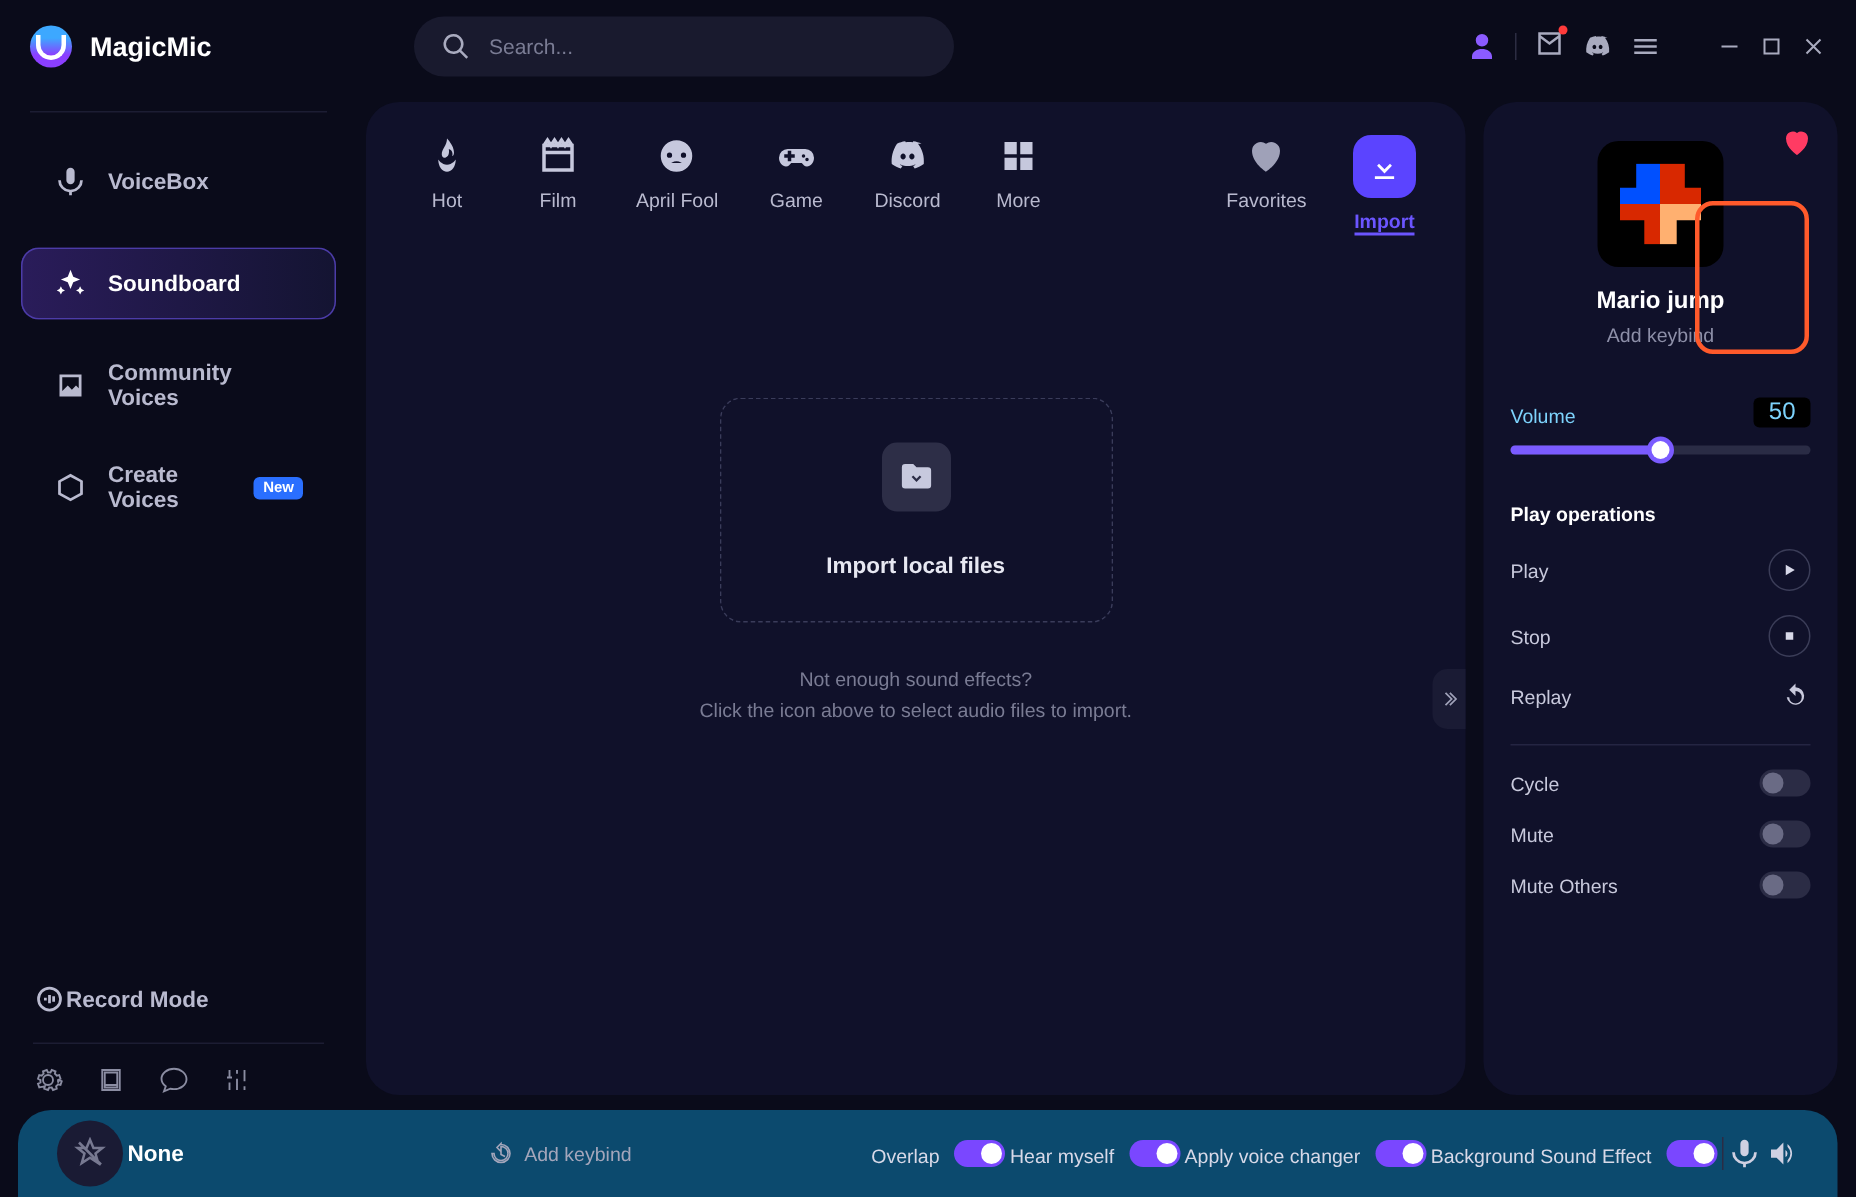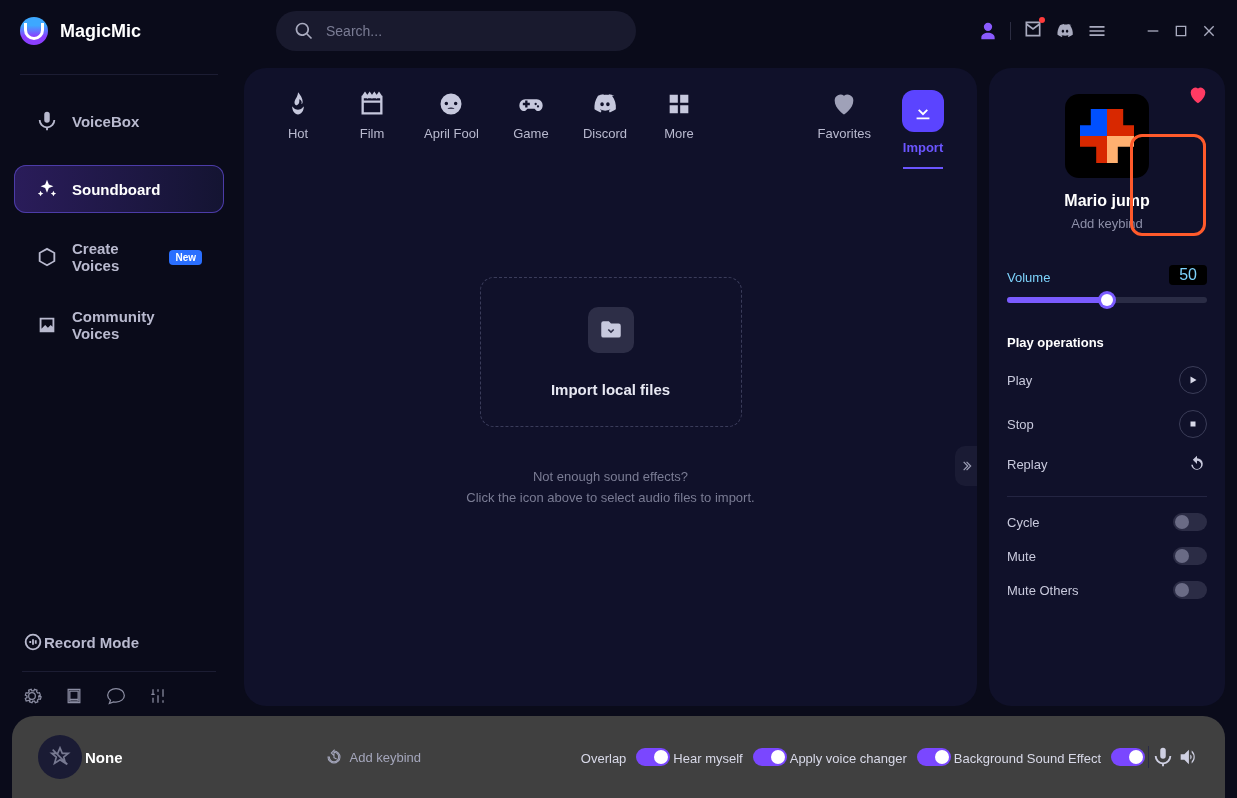--- a/index.html
+++ b/index.html
@@ -34,27 +34,27 @@
 .main{flex:1;display:flex;gap:0;min-width:0}
 .content{flex:1;background:#10112a;border-radius:22px;margin:6px 0 10px 6px;display:flex;flex-direction:column;position:relative;min-width:0}
 .categories{display:flex;align-items:flex-start;padding:22px 32px 10px;gap:30px}
 .cat{display:flex;flex-direction:column;align-items:center;gap:8px;color:#b9bacf;font-size:13px;cursor:pointer;min-width:44px}
 .cat svg{width:28px;height:28px;fill:#c6c8dd}
 .cat-spacer{flex:1}
 .cat.fav svg{fill:#9fa1b8}
 .cat.import{position:relative;z-index:3}
 .cat.import .icon-box{width:42px;height:42px;border-radius:12px;background:#5b44ff;display:flex;align-items:center;justify-content:center}
 .cat.import svg{width:22px;height:22px;fill:#fff}
-.cat.import span{color:#6b55ff;font-weight:600;border-bottom:2px solid #6b55ff;padding-bottom:12px}
+.cat.import span{color:#6b55ff;font-weight:600;border-bottom:2px solid #6b55ff;padding-bottom:0}
 .highlight-box{position:absolute;border:3px solid #ff5a2b;border-radius:12px;top:66px;left:886px;width:76px;height:102px;z-index:2;pointer-events:none}
 .dropzone{width:262px;height:150px;border:1px dashed #3a3c5a;border-radius:14px;align-self:center;margin-top:98px;display:flex;flex-direction:column;align-items:center;justify-content:center;gap:28px;cursor:pointer}
 .dz-icon{width:46px;height:46px;border-radius:10px;background:#2d2e47;display:flex;align-items:center;justify-content:center}
 .dz-icon svg{width:26px;height:26px;fill:#c7c9de}
 .dz-label{color:#e7e8f2;font-weight:700;font-size:15px}
-.hints{text-align:center;color:#7a7c94;font-size:13px;margin-top:40px;line-height:1.6}
+.hints{text-align:center;color:#7a7c94;font-size:13px;margin-top:28px;line-height:1.6}
 .collapse-tab{position:absolute;right:0;top:378px;width:22px;height:40px;background:#1a1b34;border-radius:10px 0 0 10px;display:flex;align-items:center;justify-content:center;cursor:pointer}
 .collapse-tab svg{width:14px;height:14px;fill:#9fa1b8}
 .panel{width:236px;background:#10112a;border-radius:22px;margin:6px 12px 10px 12px;padding:18px;display:flex;flex-direction:column;position:relative;min-width:0}
 .heart{position:absolute;top:16px;right:16px;width:22px;height:22px;fill:#ff3b63;cursor:pointer}
 .thumb{width:84px;height:84px;border-radius:14px;background:#000;align-self:center;margin-top:8px;display:flex;align-items:center;justify-content:center}
 .mario{image-rendering:pixelated;width:54px;height:54px;background:
  conic-gradient(#d82800 0 25%,#ffb070 0 50%,#d82800 0 75%,#0050ff 0 100%);
  clip-path:polygon(20% 0,80% 0,80% 30%,100% 30%,100% 70%,70% 70%,70% 100%,30% 100%,30% 70%,0 70%,0 30%,20% 30%);
 }
 .sound-name{text-align:center;font-weight:700;margin-top:14px;font-size:16px}
@@ -64,21 +64,21 @@
 .slider{position:relative;height:6px;background:#2a2c45;border-radius:3px;margin-top:12px;cursor:pointer}
 .slider-fill{position:absolute;height:100%;background:#7a5bff;border-radius:3px;width:50%}
 .slider-thumb{position:absolute;width:12px;height:12px;background:#fff;border-radius:50%;top:-3px;left:calc(50% - 6px);box-shadow:0 0 0 3px #7a5bff}
 .section-title{font-weight:700;font-size:13px;margin-top:32px}
 .op-row{display:flex;justify-content:space-between;align-items:center;margin-top:16px;font-size:13px;color:#c8c9dc}
 .round-btn{width:28px;height:28px;border-radius:50%;border:1px solid #3b3d58;display:flex;align-items:center;justify-content:center;cursor:pointer}
 .round-btn svg{width:12px;height:12px;fill:#d7d8e8}
 .panel-sep{height:1px;background:#242542;margin-top:22px}
 .toggle{width:34px;height:18px;border-radius:10px;background:#2b2c45;position:relative;cursor:pointer}
 .toggle::after{content:"";position:absolute;width:14px;height:14px;border-radius:50%;background:#6a6b85;top:2px;left:2px}
-.footer{height:82px;border-top-left-radius:22px;border-top-right-radius:22px;background:#404040;margin:0 12px;display:flex;align-items:center;padding:0 26px;gap:3px}
+.footer{height:58px;border-top-left-radius:22px;border-top-right-radius:22px;background:#0c4a6e;margin:0 12px;display:flex;align-items:center;padding:0 26px;gap:3px}
 .fx-chip{width:44px;height:44px;border-radius:50%;background:#1a1b34;display:flex;align-items:center;justify-content:center}
 .fx-chip svg{width:22px;height:22px;fill:#777991}
 .fx-name{font-weight:700;font-size:15px}
 .kb-link{display:flex;align-items:center;gap:8px;color:#a4a6bb;font-size:13px;cursor:pointer;margin-left:200px}
 .kb-link svg{width:16px;height:16px;fill:#a4a6bb}
 .ft-spacer{flex:1}
 .ft-toggle{display:flex;align-items:flex-end;gap:10px;font-size:13px;color:#d8d9e8}
 .sw{width:34px;height:18px;border-radius:10px;background:#7a47ff;position:relative;cursor:pointer}
 .sw::after{content:"";position:absolute;width:14px;height:14px;border-radius:50%;background:#fff;right:2px;top:2px}
 .ft-sep{width:1px;height:22px;background:#2b2c45}
@@ -141,30 +141,30 @@
         <span>VoiceBox</span>
       </div>
       <div class="nav-item active">
         <svg class="nav-icon" viewBox="0 0 24 24">
             <path d="M12 2l2 5 5 2-5 2-2 5-2-5-5-2 5-2zM19 14l1 2 2 1-2 1-1 2-1-2-2-1 2-1zM5 14l1 2 2 1-2 1-1 2-1-2-2-1 2-1z"></path>
           </svg>
         <span>Soundboard</span>
       </div>
       <div class="nav-item">
         <svg class="nav-icon" viewBox="0 0 24 24">
+            <path d="M4 4h16v16H4zm2 2v10l4-4 3 3 3-3 2 2V6z"></path>
+          </svg>
+        <span>Community Voices</span>
+      </div>
+      <div class="nav-item">
+        <svg class="nav-icon" viewBox="0 0 24 24">
             <path d="M12 2l9 5v10l-9 5-9-5V7zM12 4.3L5 8v8l7 3.9 7-3.9V8z"></path>
           </svg>
         <span>Create Voices</span>
         <span class="new-badge">New</span>
-      </div>
-      <div class="nav-item">
-        <svg class="nav-icon" viewBox="0 0 24 24">
-            <path d="M4 4h16v16H4zm2 2v10l4-4 3 3 3-3 2 2V6z"></path>
-          </svg>
-        <span>Community Voices</span>
       </div>
 
       <div class="sidebar-bottom">
         <div class="record-row">
           <svg class="nav-icon" viewBox="0 0 24 24">
               <path d="M12 3a9 9 0 1 0 0 18 9 9 0 0 0 0-18zm0 2a7 7 0 1 1 0 14 7 7 0 0 1 0-14zm-4 6h2v2H8zm3-2h2v6h-2zm3 1h2v4h-2z"></path>
             </svg>
           <span>Record Mode</span>
         </div>
         <div class="btm-sep"></div>

